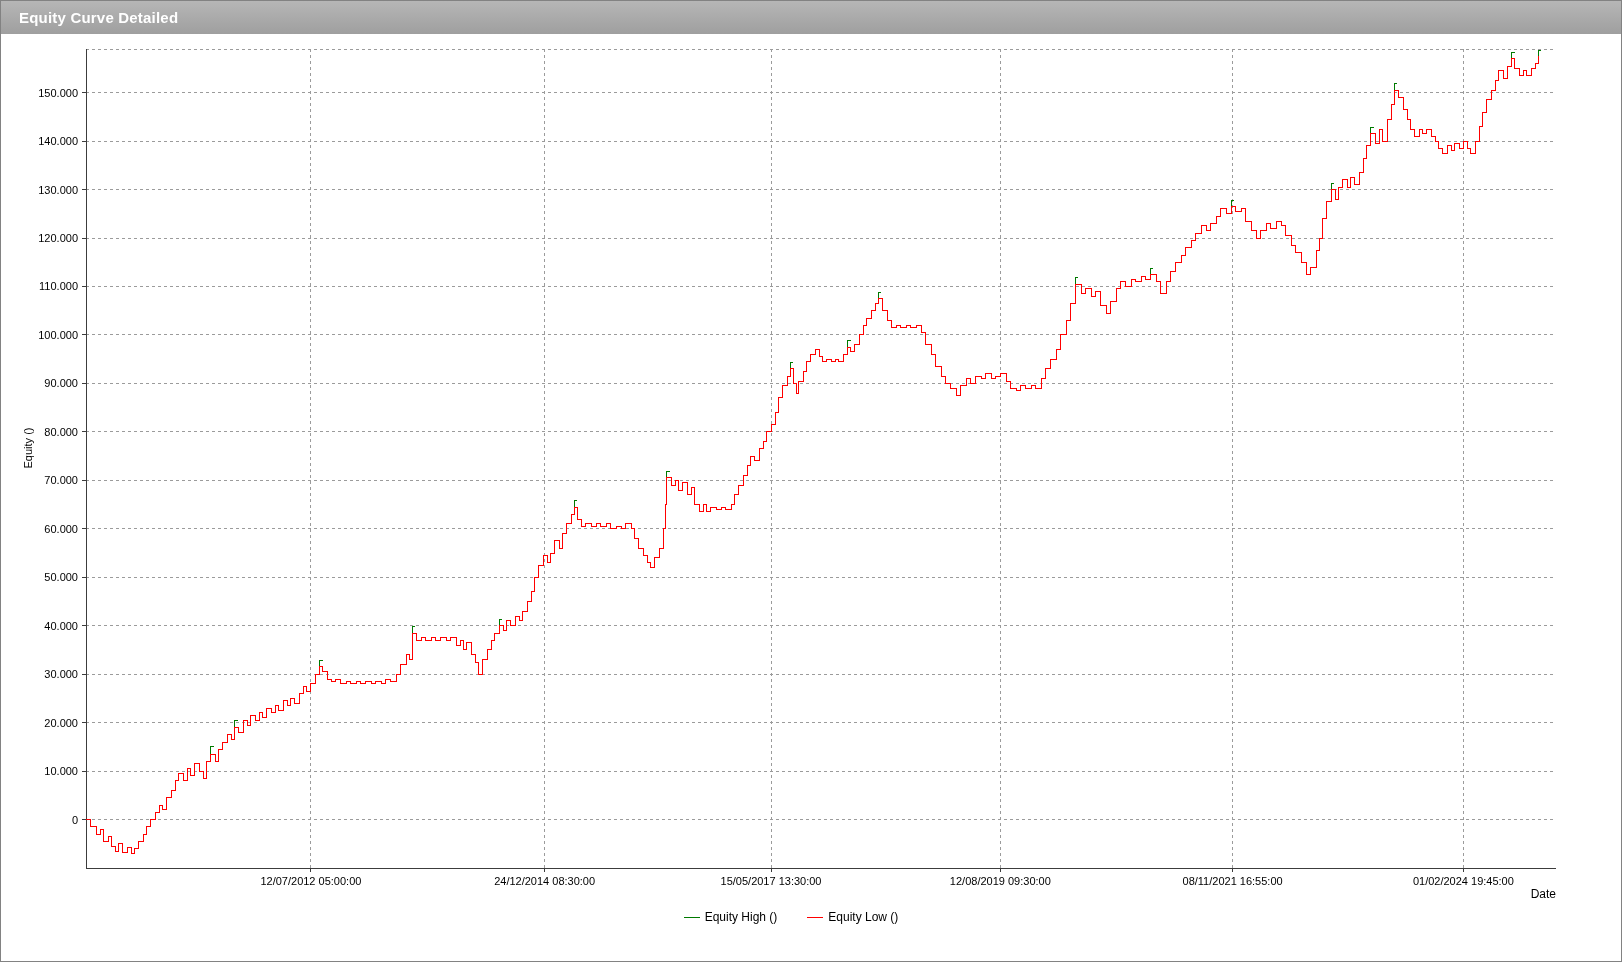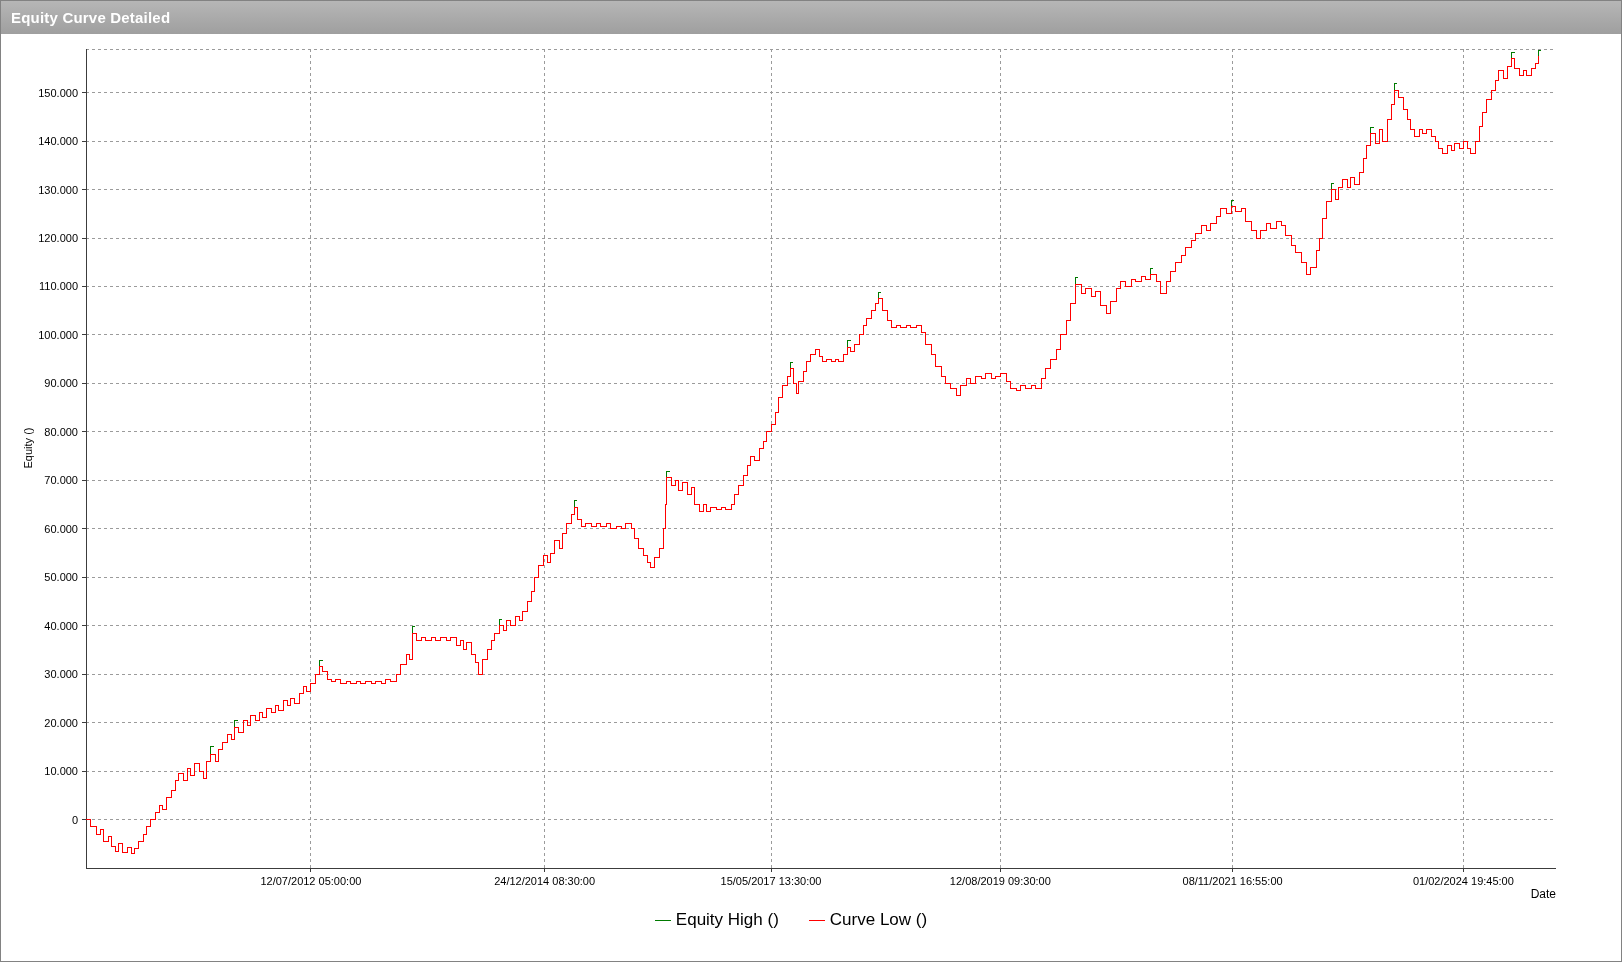--- a/index.html
+++ b/index.html
@@ -1,27 +1,27 @@
 <!DOCTYPE html>
 <html><head>
 <meta charset="utf-8">
 <style>
   html,body{margin:0;padding:0;background:#fff;font-family:"Liberation Sans",sans-serif;}
   .window{width:1620px;height:960px;border:1px solid #828282;background:#ffffff;position:relative;overflow:hidden;}
-  .titlebar{height:33px;background:linear-gradient(#b6b6b6,#9f9f9f);display:flex;align-items:center;padding:0 10px;box-sizing:border-box;}
+  .titlebar{height:33px;background:linear-gradient(#b6b6b6,#9f9f9f);display:flex;align-items:center;padding:0 18px;box-sizing:border-box;}
   .titlebar .title{color:#ffffff;font-weight:bold;font-size:15px;letter-spacing:0.2px;}
   .chart-wrap{position:relative;height:927px;background:#fff;}
   svg{display:block;}
   .grid{stroke:#9b9b9b;stroke-width:1;stroke-dasharray:3 3;shape-rendering:crispEdges;fill:none;}
   .axis{stroke:#3c3c3c;stroke-width:1;shape-rendering:crispEdges;fill:none;}
   .series{fill:none;stroke-width:1;shape-rendering:crispEdges;}
   text.tick{font-family:"Liberation Sans",sans-serif;font-size:11px;fill:#000;}
   .y-title{position:absolute;left:-18px;top:408px;width:90px;text-align:center;font-size:11px;color:#000;transform:rotate(-90deg);}
   .x-title{position:absolute;left:85px;width:1470px;top:853px;text-align:right;font-size:12px;color:#000;}
-  .legend{position:absolute;left:0;right:40px;top:876px;display:flex;justify-content:center;gap:30px;font-size:17px;color:#000;align-items:center;}
+  .legend{position:absolute;left:0;right:40px;top:876px;display:flex;justify-content:center;gap:30px;font-size:12px;color:#000;align-items:center;}
   .legend-item{display:flex;align-items:center;gap:5px;}
   .swatch{display:inline-block;width:16px;height:1px;}
 </style>
 </head>
 <body>
 
 <div class="window">
   <div class="titlebar">
     <span class="title">Equity Curve Detailed</span>
   </div>
@@ -118,17 +118,17 @@
       </svg>
     <div class="y-title">Equity ()</div>
     <div class="x-title">Date</div>
     <div class="legend">
       <div class="legend-item">
         <span class="swatch" style="background: rgb(0, 122, 0);"></span>
         <span>Equity High ()</span>
       </div>
       <div class="legend-item">
         <span class="swatch" style="background: rgb(255, 0, 0);"></span>
-        <span>Curve Low ()</span>
+        <span>Equity Low ()</span>
       </div>
     </div>
   </div>
 </div>
 
 </body></html>

